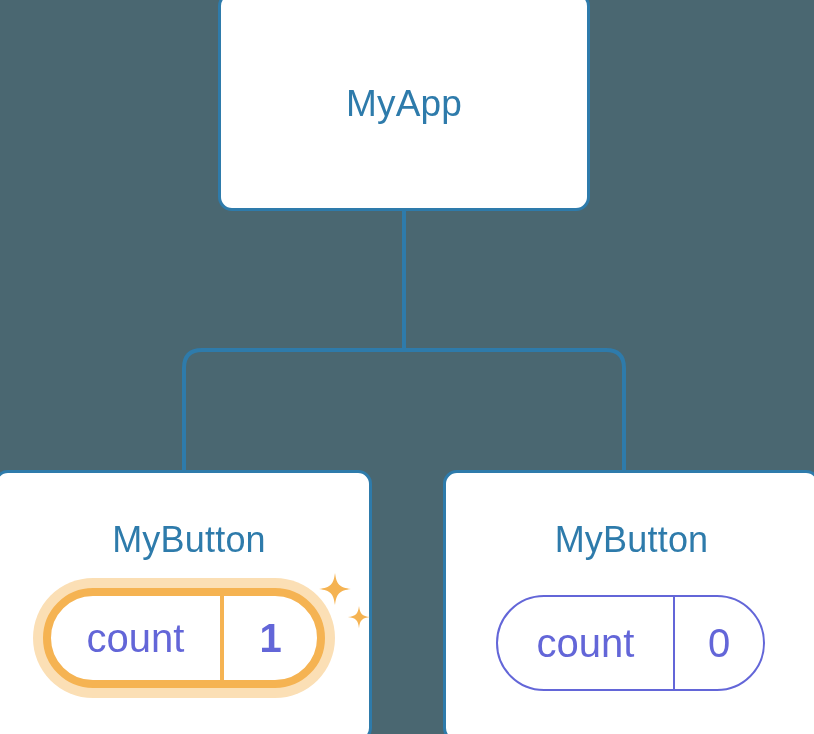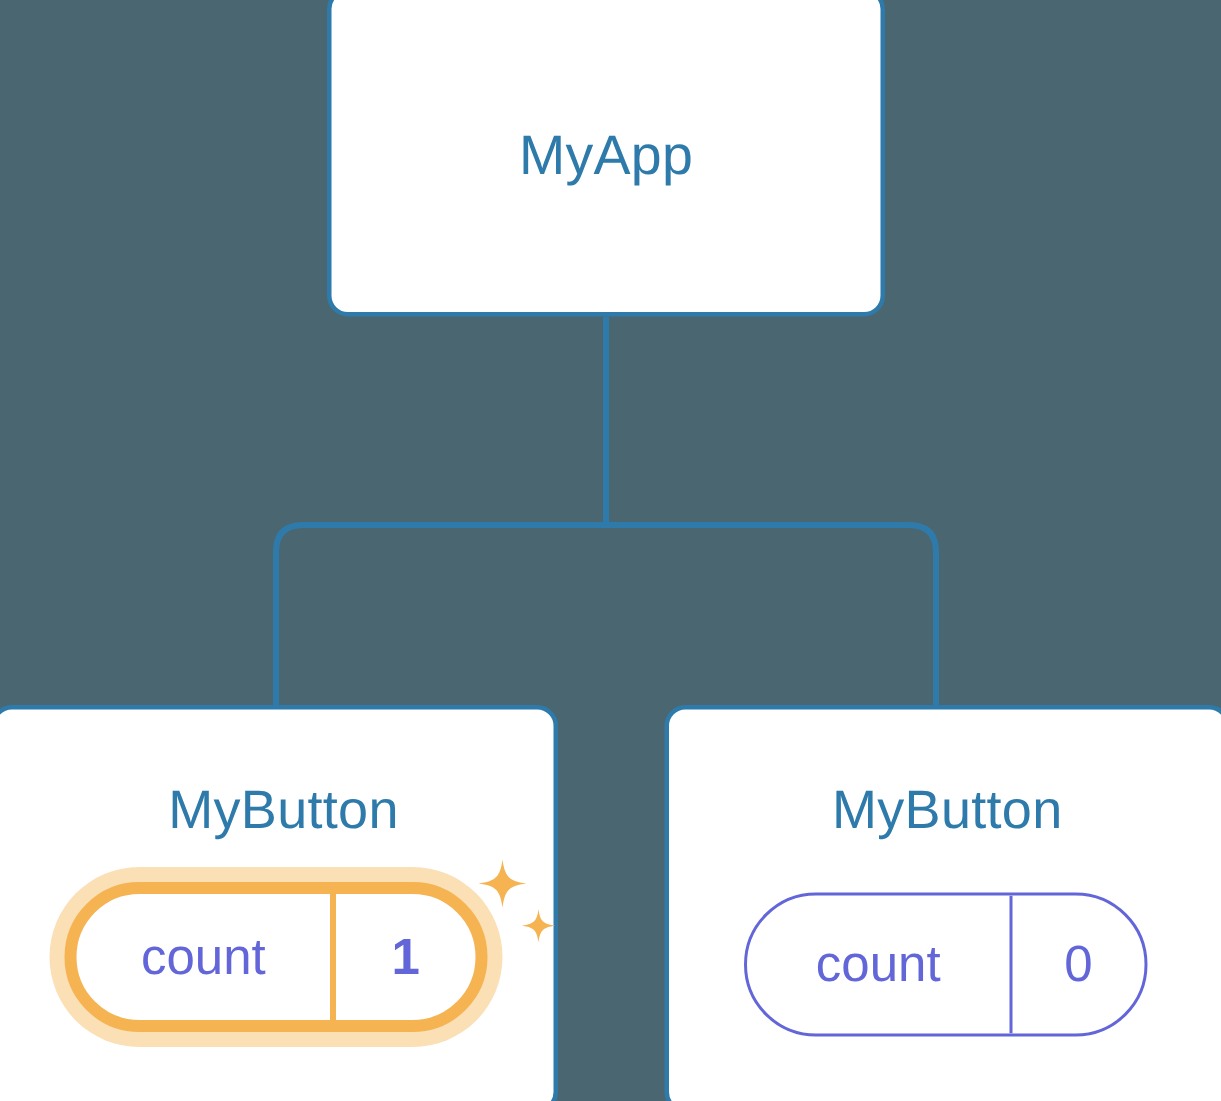--- a/index.html
+++ b/index.html
@@ -87,21 +87,21 @@
     box-sizing: border-box;
     background: #ffffff;
     border-radius: 999px;
     overflow: hidden;
   }
   .pill-key, .pill-val {
     display: flex;
     align-items: center;
     justify-content: center;
     color: #6366d8;
-    font-size: 34px;
+    font-size: 40px;
     line-height: 1;
     white-space: nowrap;
   }
   
   .pill-plain {
     border: 2px solid #6366d8;
   }
   .pill-plain .pill-val {
     border-left: 2px solid #6366d8;
   }

